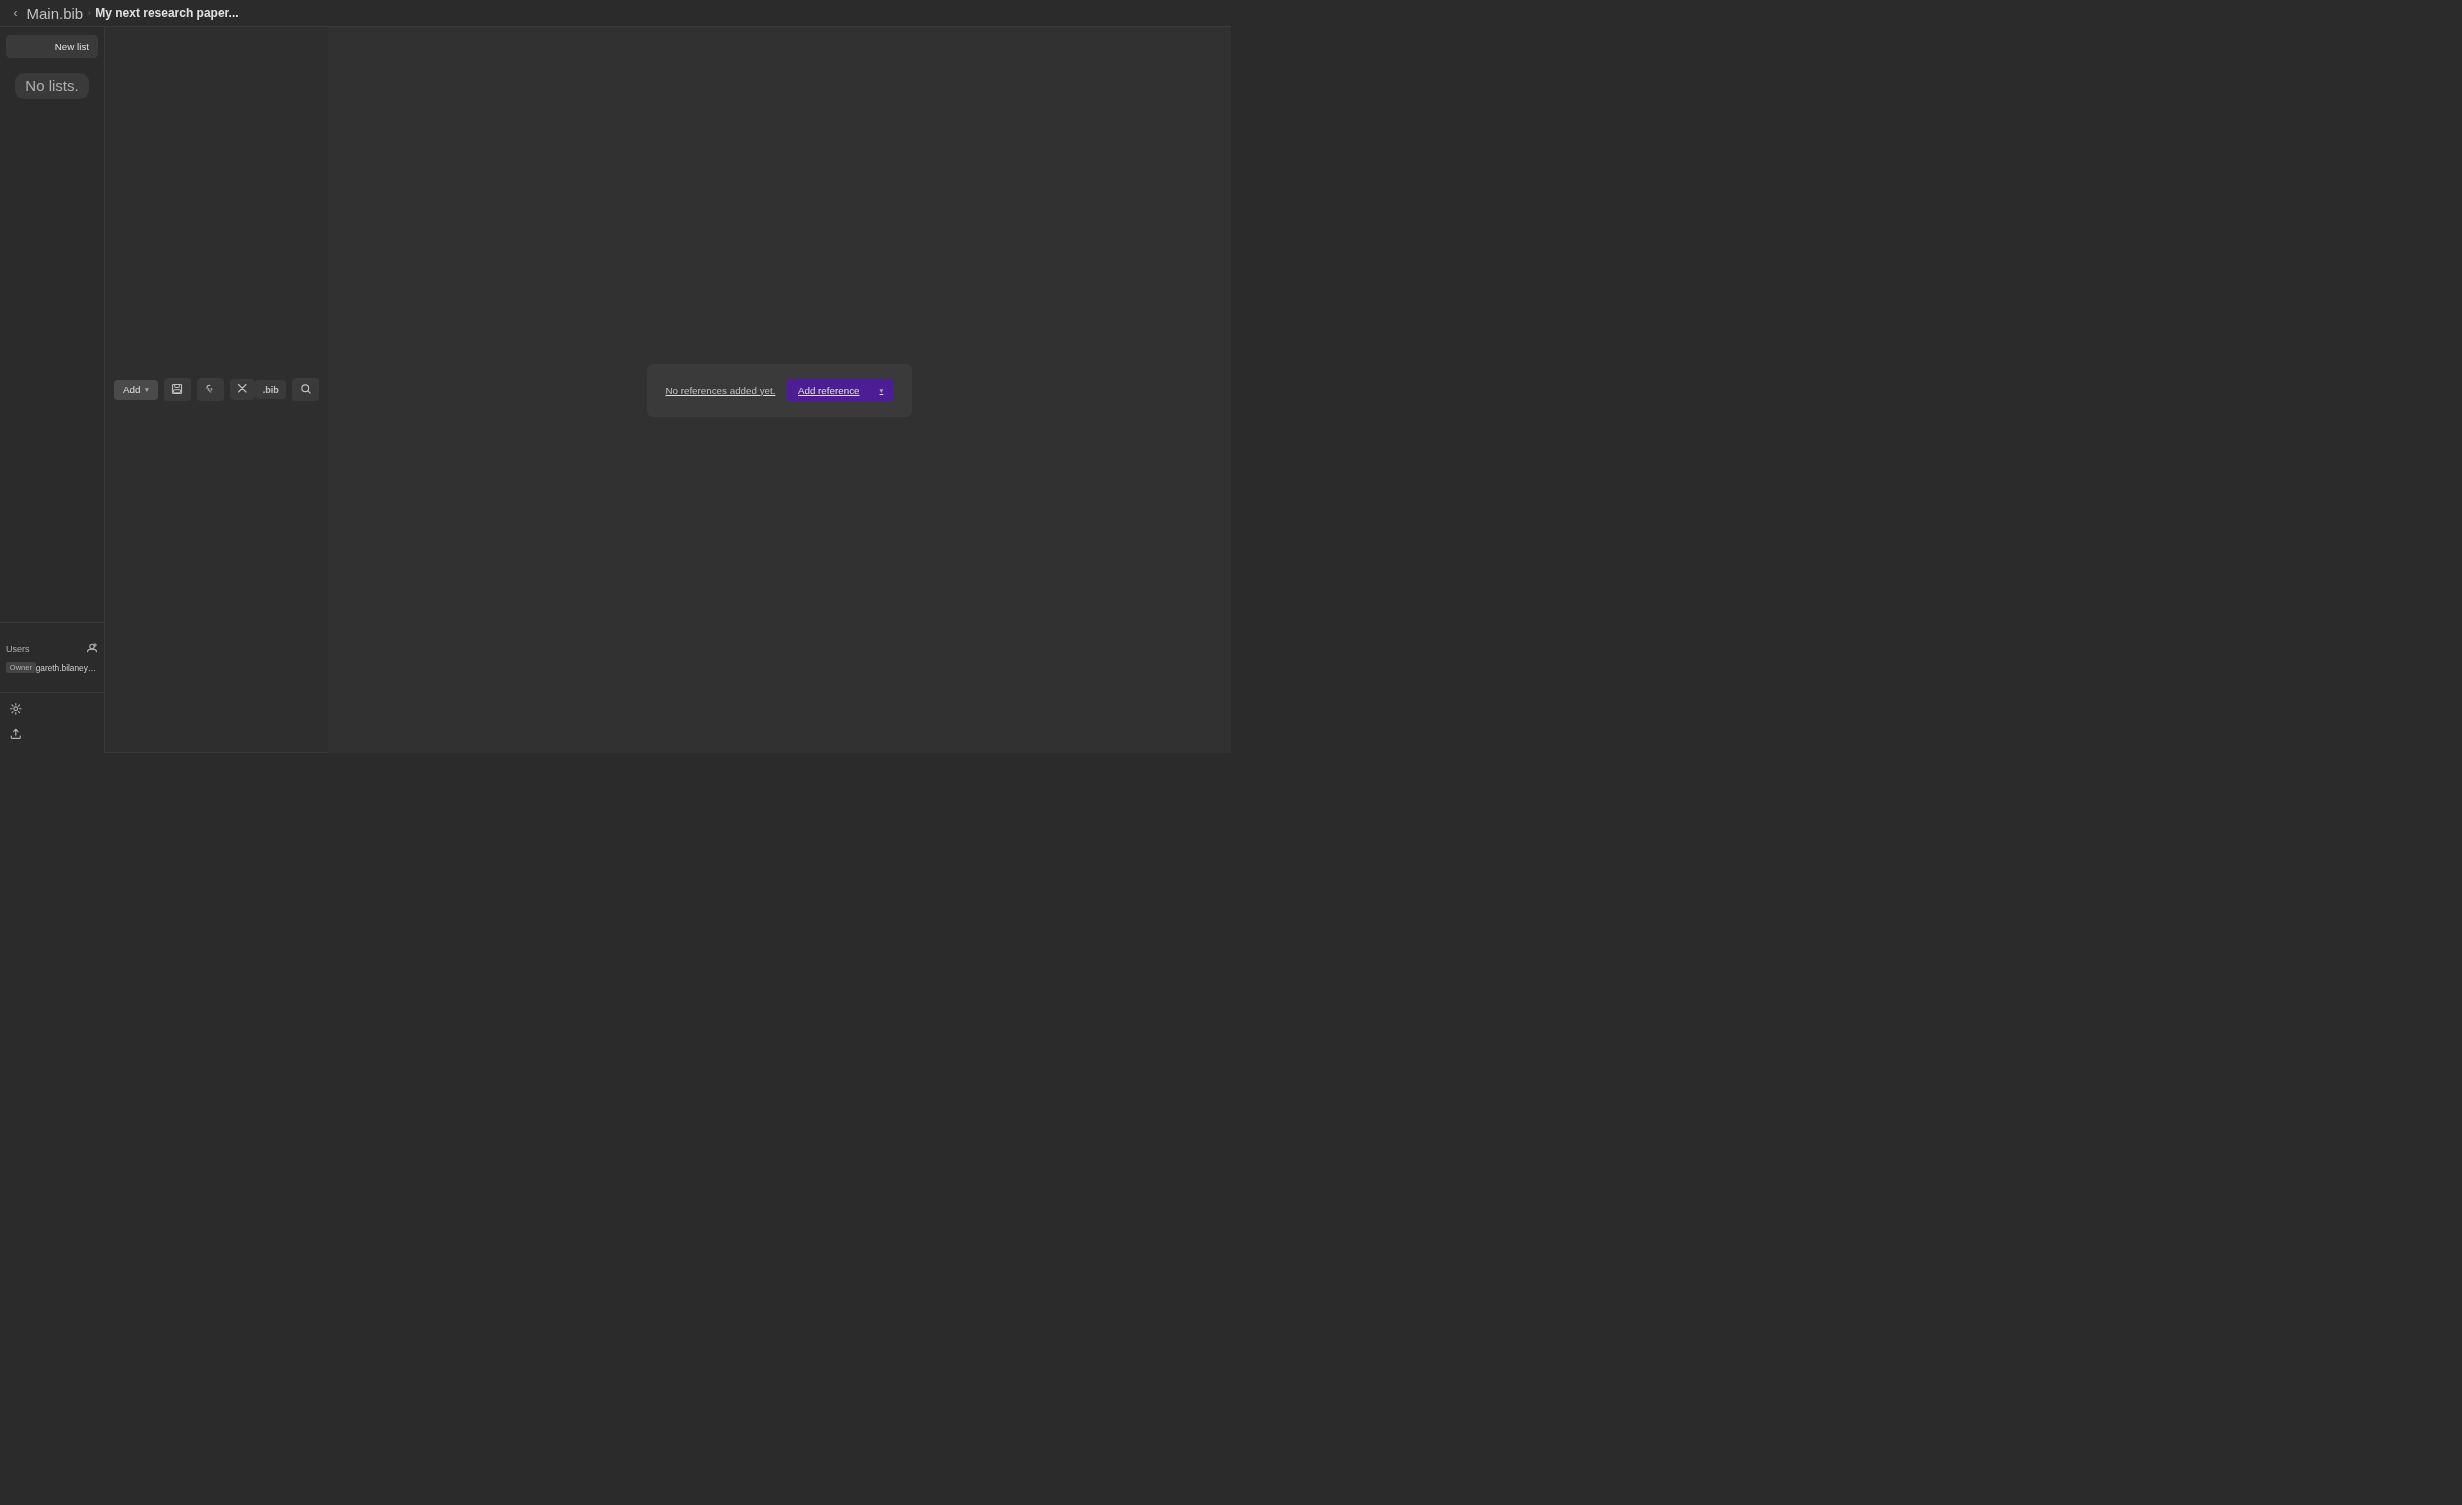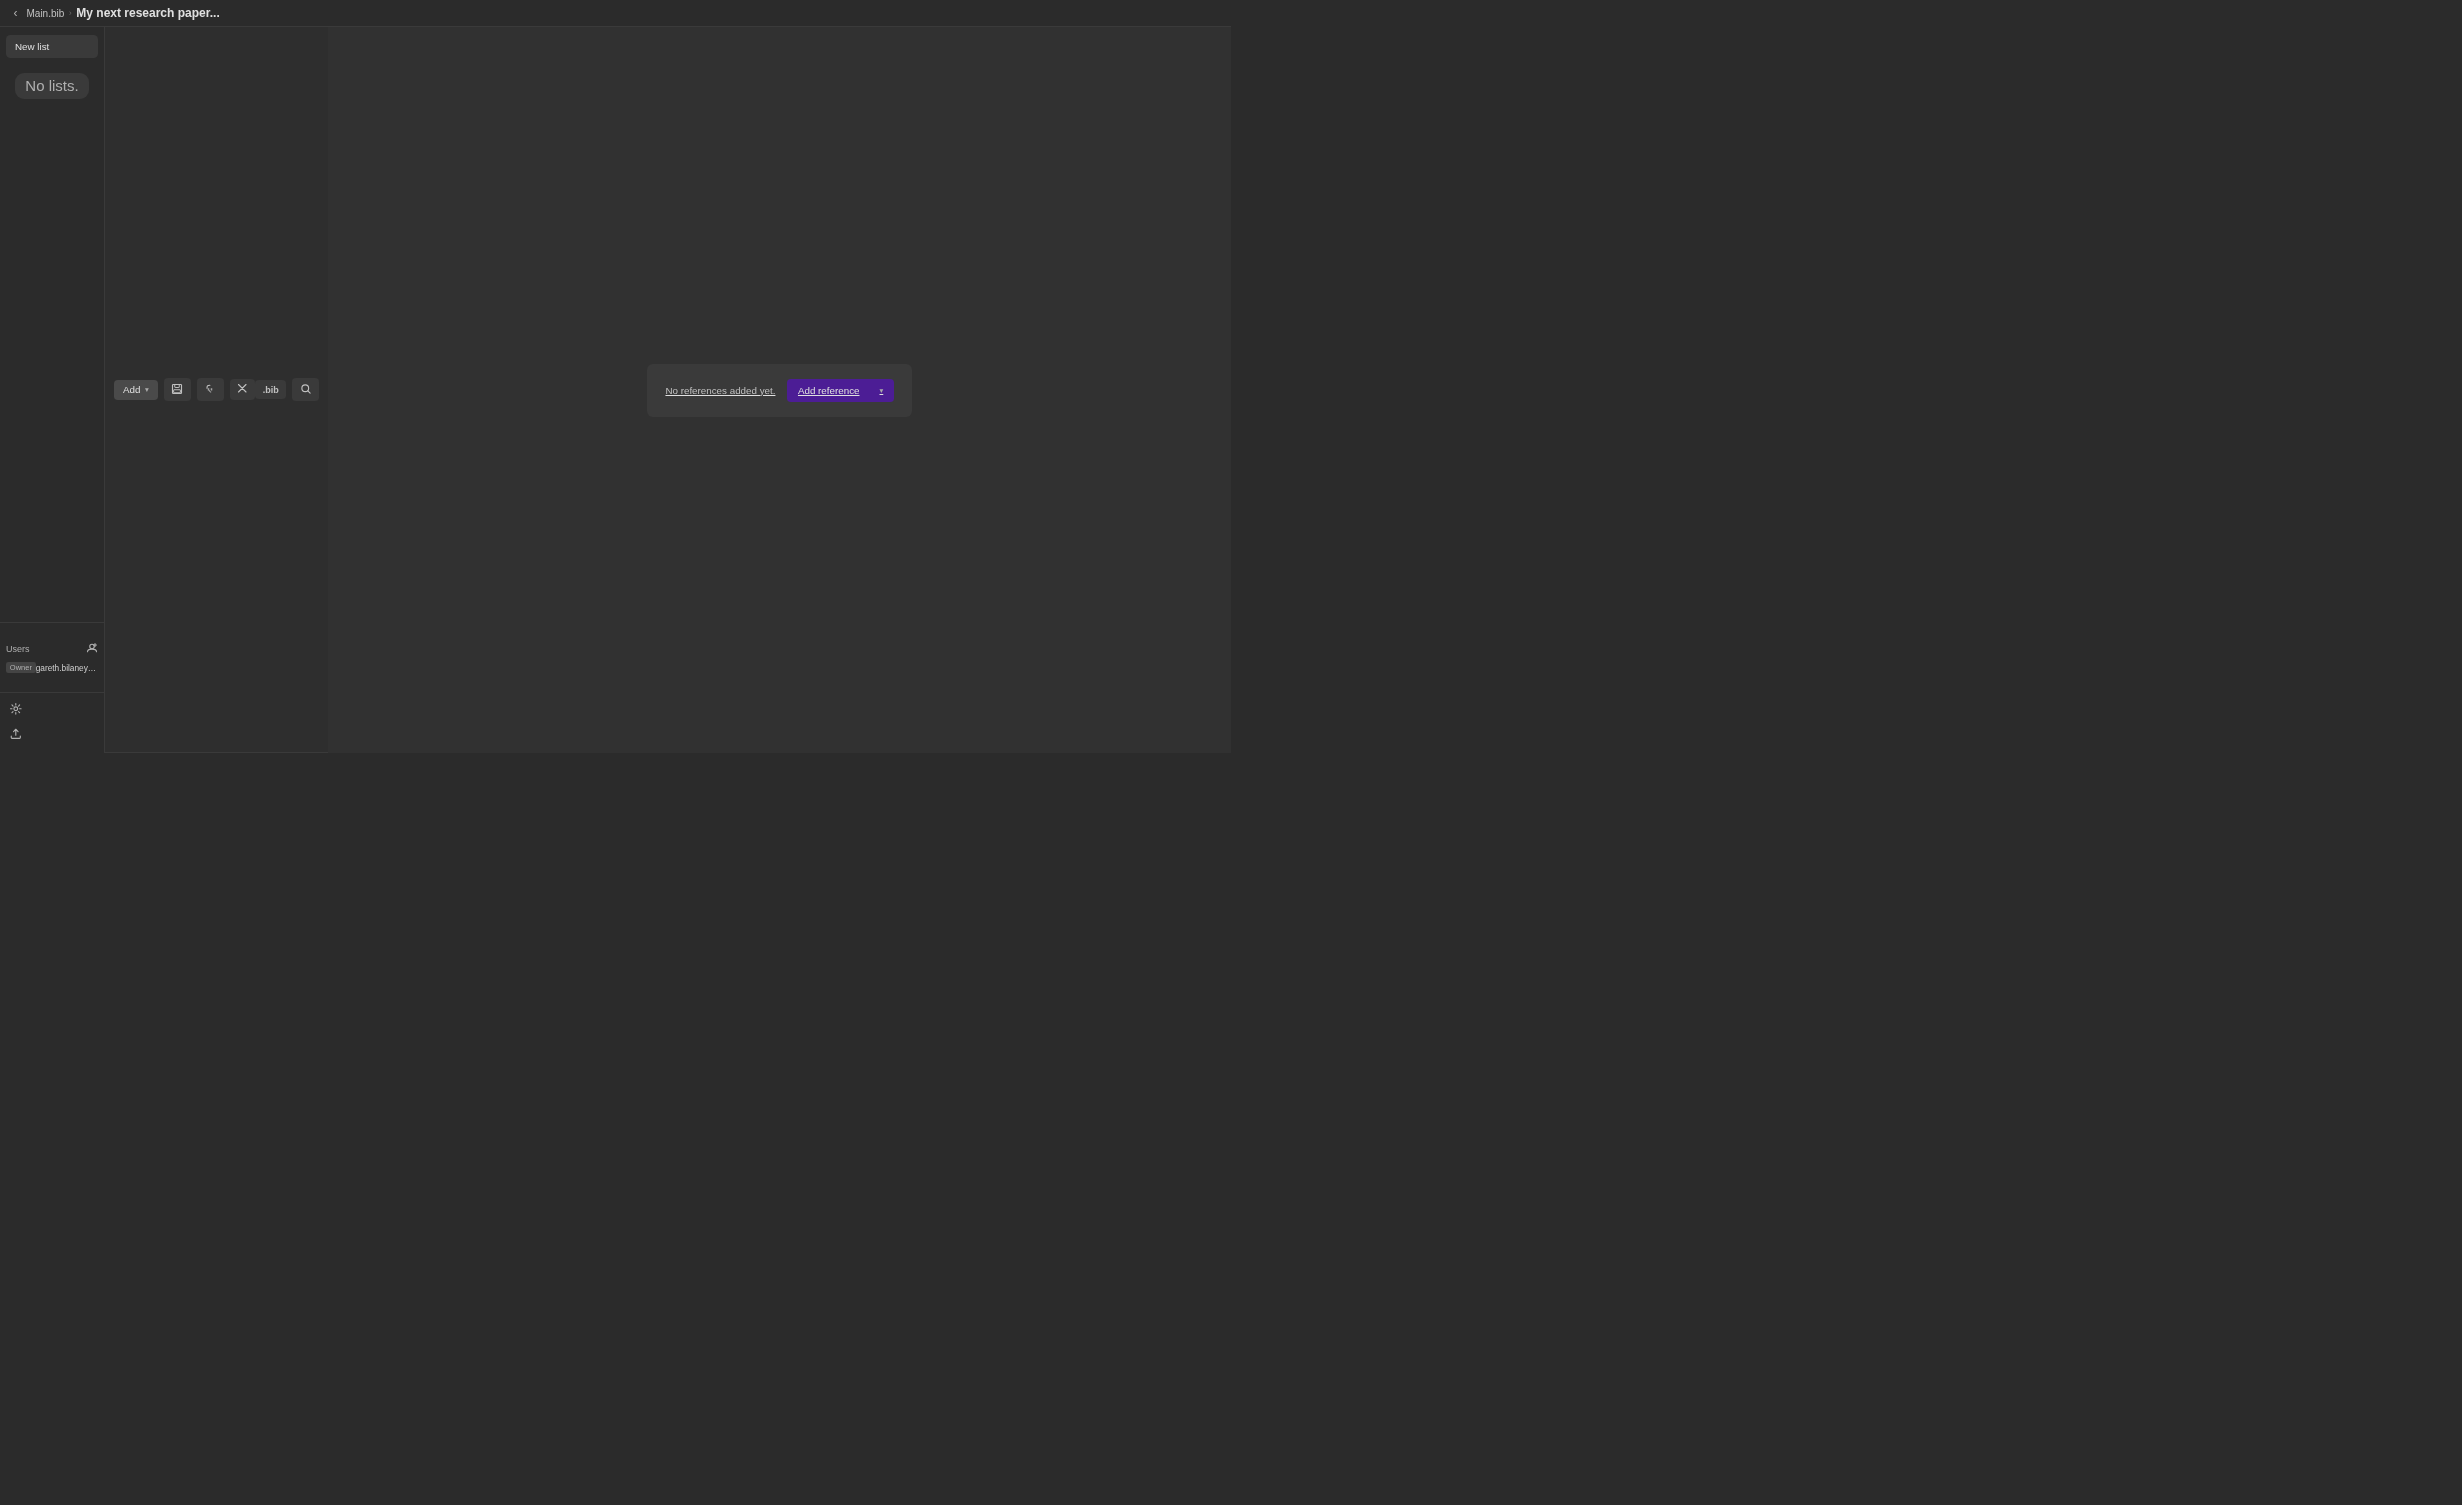--- a/index.html
+++ b/index.html
@@ -18,21 +18,21 @@
       display: flex;
       align-items: center;
       padding: 0 9px;
       height: 27px;
       background: #2b2b2b;
       border-bottom: 0.8px solid #3a3a3a;
       gap: 4.5px;
     }
     .breadcrumb-item {
       color: #c0c0c0;
-      font-size: 10px;
+      font-size: 15px;
       cursor: pointer;
     }
     .breadcrumb-sep {
       color: #666;
       font-size: 9px;
     }
     .breadcrumb-current {
       color: #e0e0e0;
       font-size: 12px;
       font-weight: bold;
@@ -61,21 +61,21 @@
 
     .new-list-btn {
       width: 100%;
       background: #3a3a3a;
       border: none;
       border-radius: 4.5px;
       color: #e0e0e0;
       font-size: 9.8px;
       padding: 6px 9px;
       cursor: pointer;
-      text-align: left;
+      text-align: right;
     }
 
     .no-lists-container {
       display: flex;
       align-items: center;
       justify-content: center;
       flex: 1;
       margin-top: 15px;
     }
 

